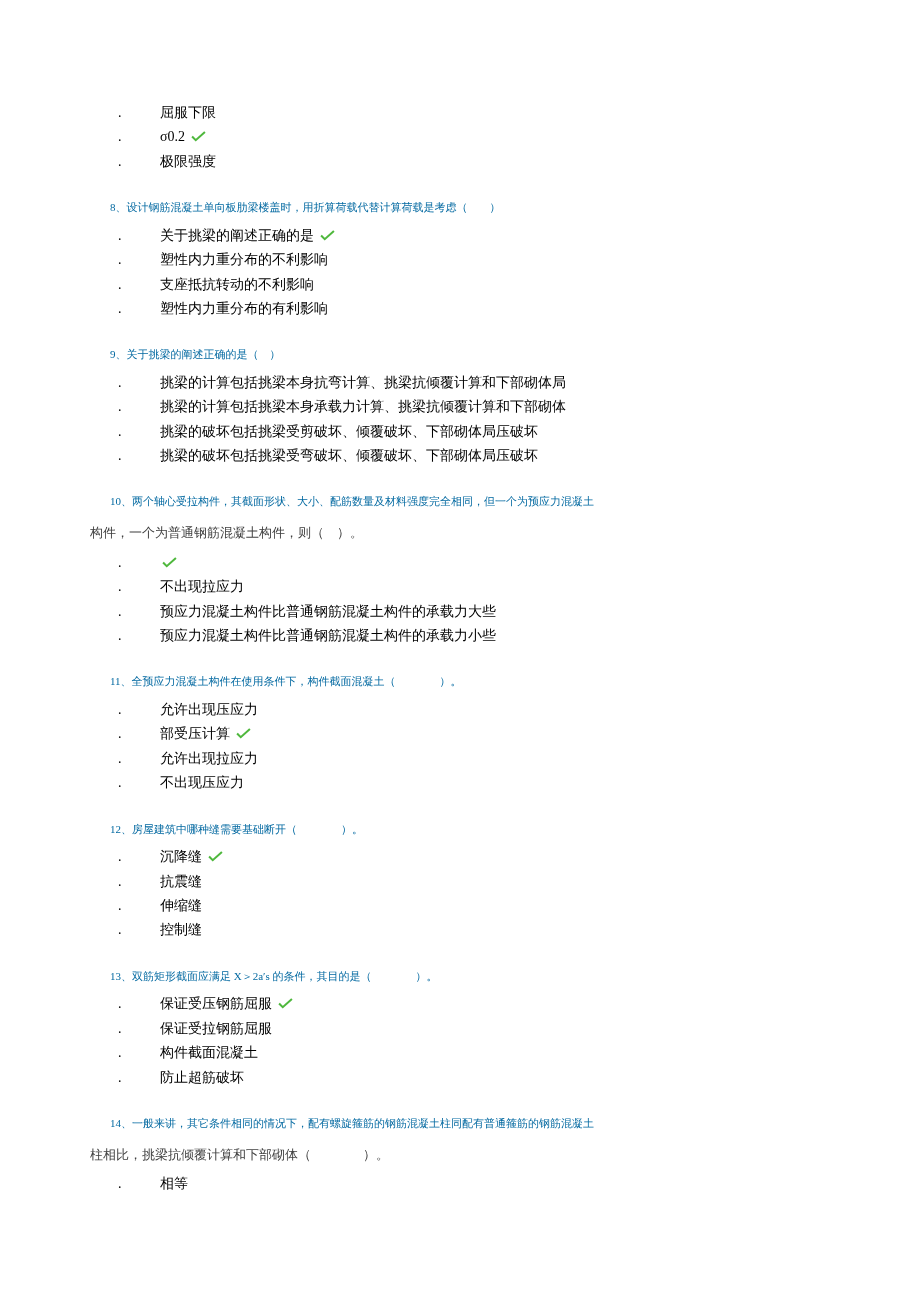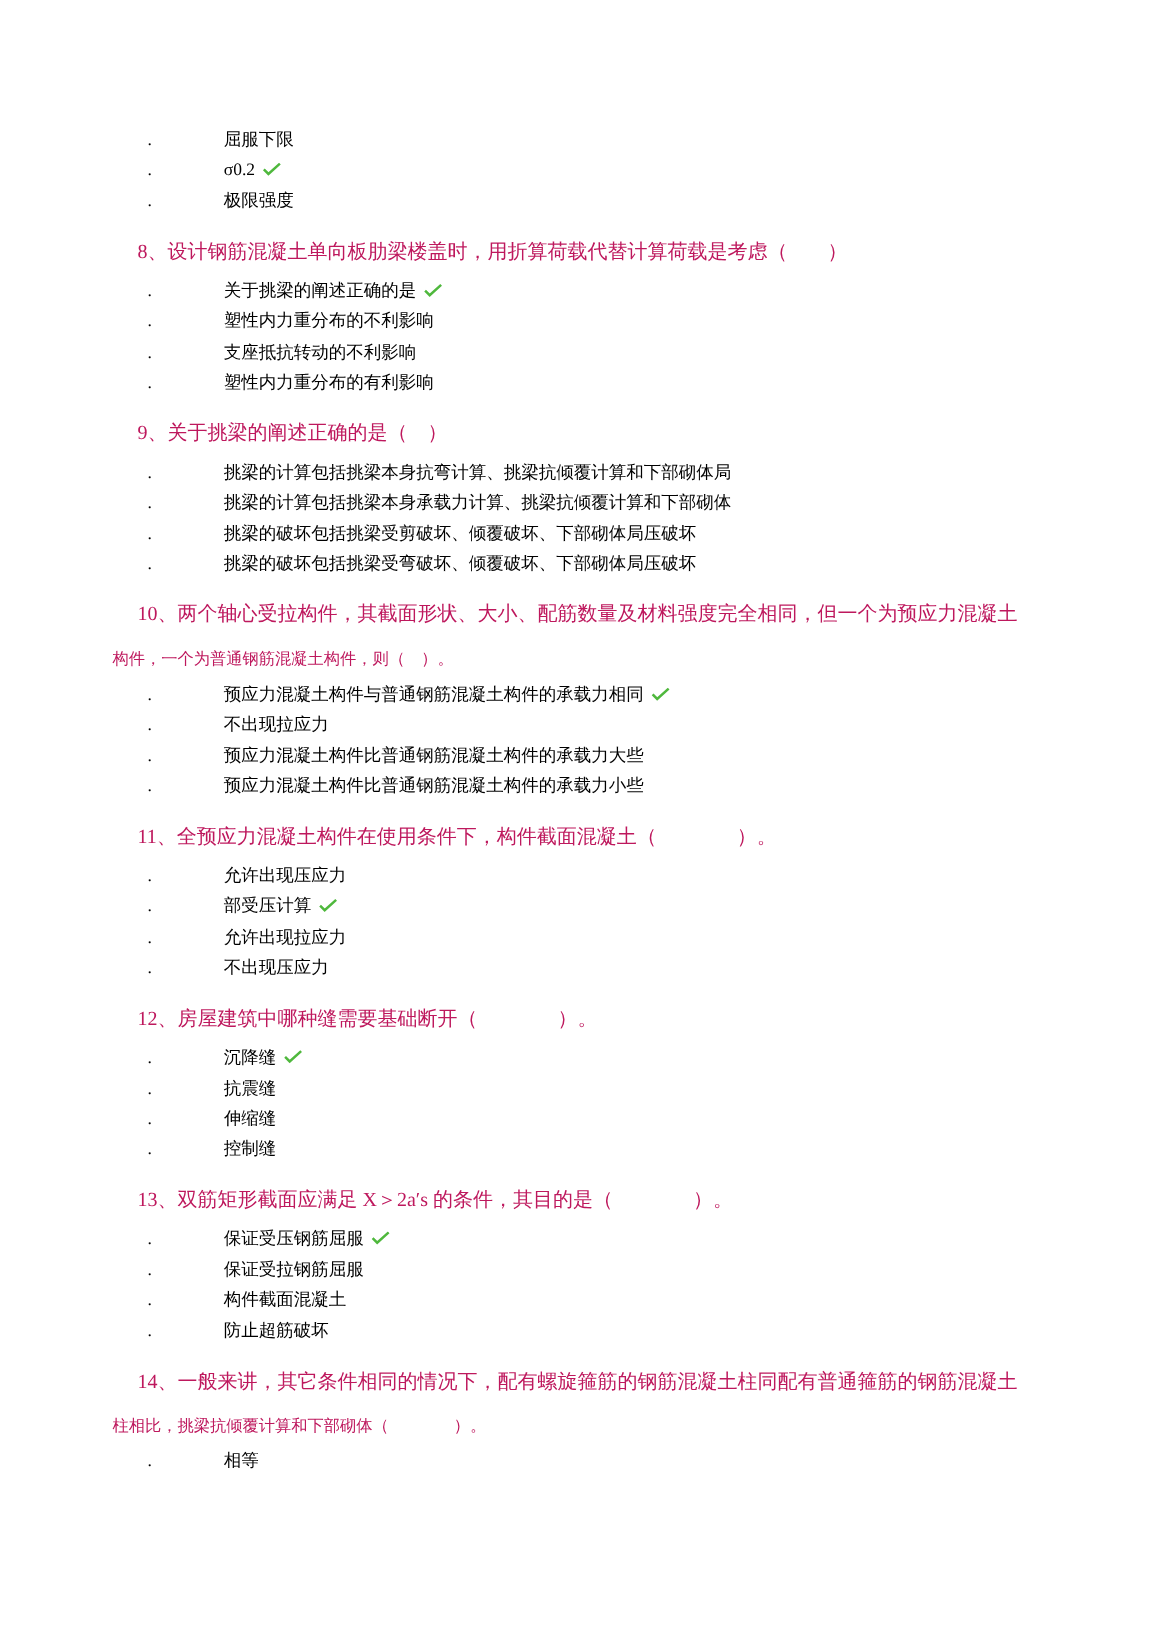--- a/index.html
+++ b/index.html
@@ -19,29 +19,28 @@
     margin: 2px 0;
   }
   .bullet {
     width: 70px;
     flex-shrink: 0;
     padding-left: 28px;
     box-sizing: border-box;
   }
   .option-text {
     flex: 1;
-    margin-left: 19px;
   }
   .question {
-    color: #be185d;
-    font-size: 16px;
-    margin: 16px 0 8px 20px;
+    color: #0369a1;
+    font-size: 11px;
+    margin: 26px 0 8px 20px;
   }
   .question-cont {
-    color: #be185d;
+    color: #404040;
     font-size: 13px;
     margin: 12px 0 8px 0;
   }
   .check {
     color: #4fb83d;
     font-weight: bold;
     margin-left: 2px;
   }
   .check svg {
     width: 15px;
@@ -112,21 +111,21 @@
     <div class="bullet">.</div>
     <div class="option-text"><span>挑梁的破坏包括挑梁受弯破坏、倾覆破坏、下部砌体局压破坏</span></div>
   </div>
 </div>
 
 <div class="question">10、两个轴心受拉构件，其截面形状、大小、配筋数量及材料强度完全相同，但一个为预应力混凝土</div>
 <div class="question-cont">构件，一个为普通钢筋混凝土构件，则（　）。</div>
 <div>
   <div class="option-row">
     <div class="bullet">.</div>
-    <div class="option-text"><span>预应力混凝土构件与普通钢筋混凝土构件的承载力相同</span> <span class="check"><svg viewBox="0 0 16 12">
+    <div class="option-text"> <span class="check"><svg viewBox="0 0 16 12">
             <path d="M1 6 L5 10 L15 1" stroke="#4fb83d" stroke-width="2.2" fill="none"></path>
           </svg></span></div>
   </div>
   <div class="option-row">
     <div class="bullet">.</div>
     <div class="option-text"><span>不出现拉应力</span></div>
   </div>
   <div class="option-row">
     <div class="bullet">.</div>
     <div class="option-text"><span>预应力混凝土构件比普通钢筋混凝土构件的承载力大些</span></div>

